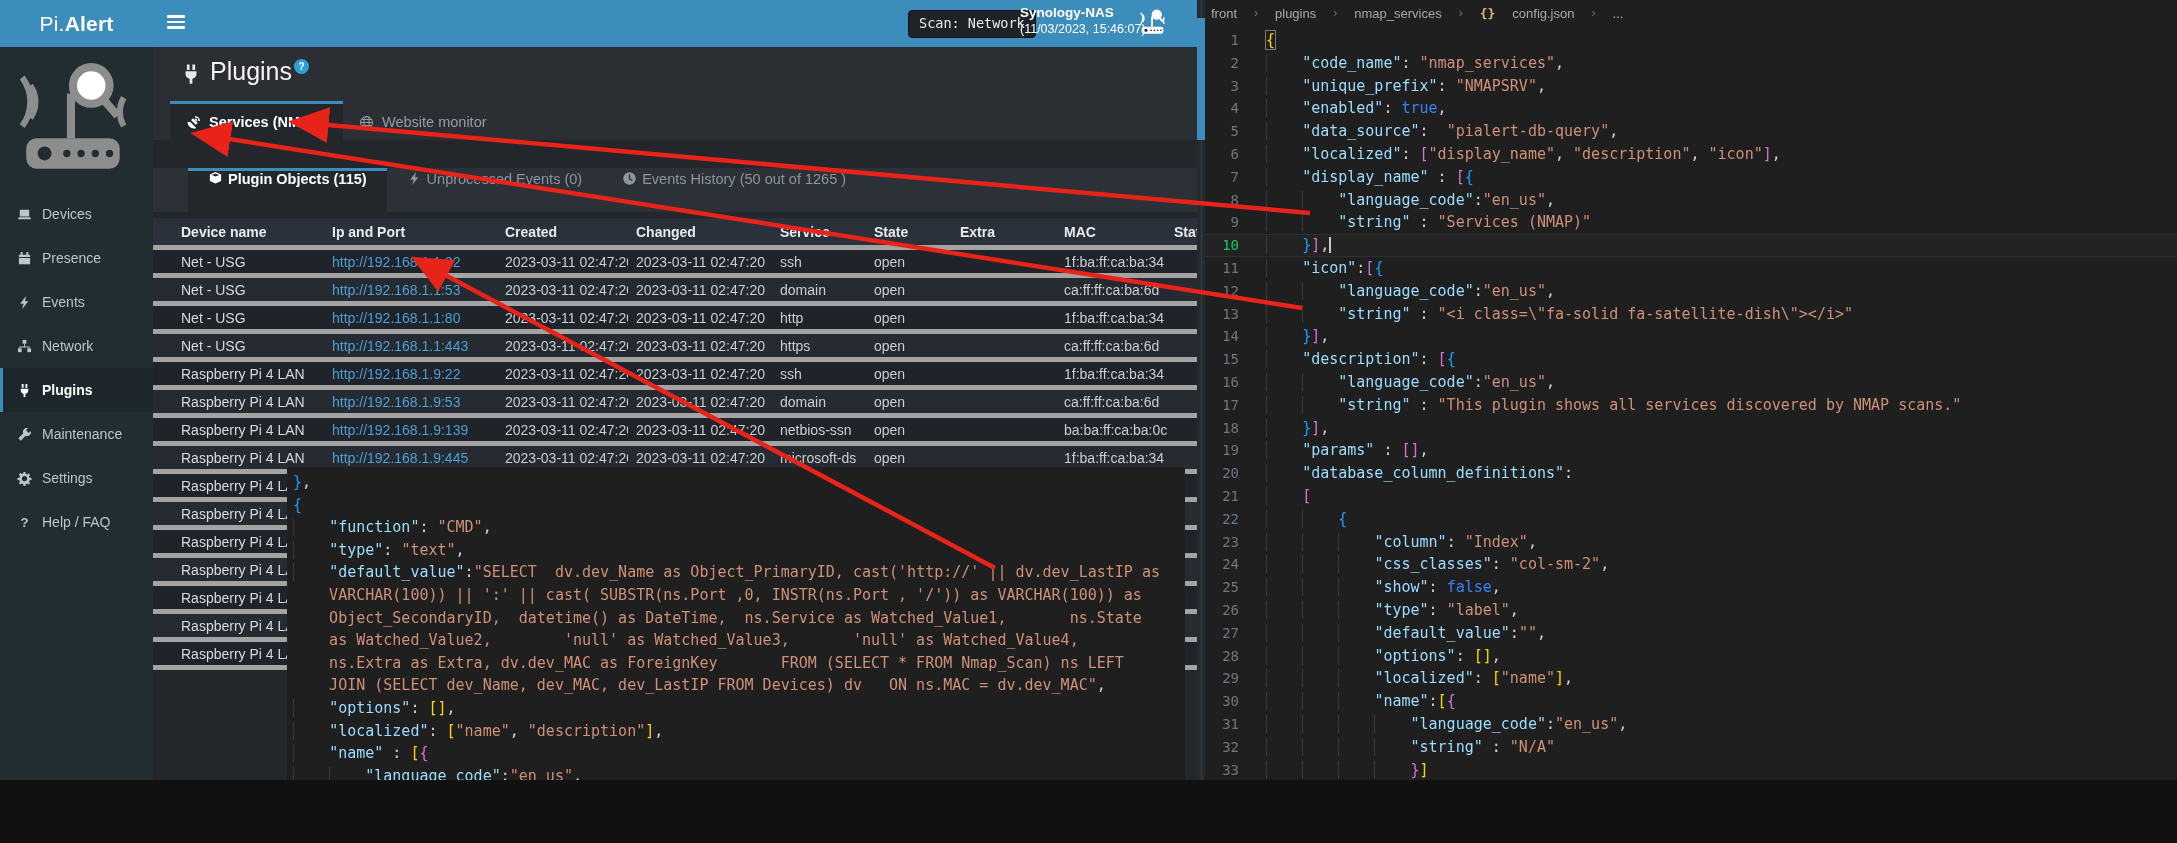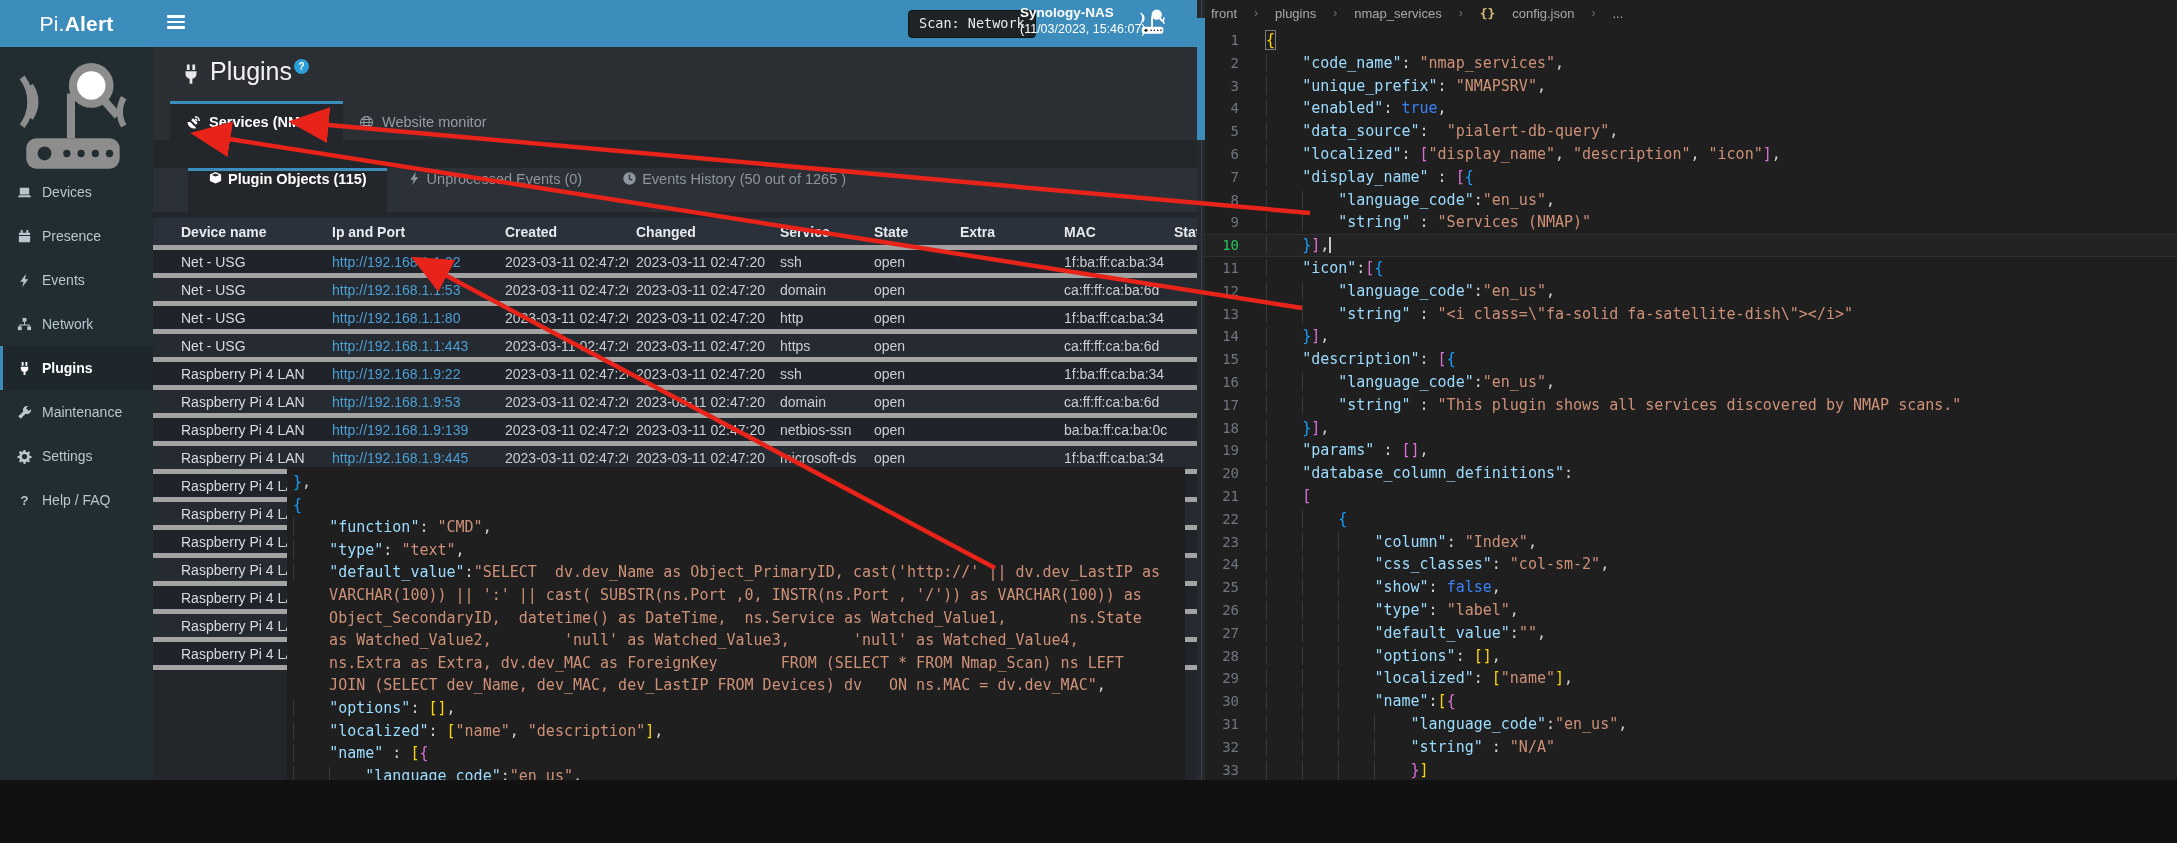--- a/index.html
+++ b/index.html
@@ -14,21 +14,21 @@
   .hamburger span{display:block;width:18px;height:2.5px;background:#fff;margin:0 0 3.2px 0;border-radius:1px;}
   .scan-badge{position:absolute;left:908px;top:10px;height:22px;padding:2px 10px;background:#1d2327;border:1px solid #10151a;
          border-radius:4px;color:#e8ecef;font-family:"DejaVu Sans Mono",monospace;font-size:13.5px;line-height:20px;}
   .nas{position:absolute;left:1020px;top:5px;color:#fff;line-height:1.25;}
   .nas .n1{font-weight:bold;font-size:13.5px;}
   .nas .n2{font-size:12.5px;}
   .nav-logo-icon{position:absolute;left:1138px;top:8px;width:30px;height:30px;color:#fff;}
   
   .sidebar{position:absolute;left:0;top:47px;width:153px;height:796px;background:#222d32;z-index:2;}
   .side-logo{position:absolute;left:10px;top:10px;width:130px;height:150px;color:#8d8d8d;}
-  .sb-items{position:absolute;left:0;top:123px;width:153px;text-align:center;}
+  .sb-items{position:absolute;left:0;top:145px;width:153px;text-align:center;}
   .sb-item{height:44px;display:flex;align-items:center;gap:9px;padding-left:13px;border-left:3px solid transparent;
          color:#b8c7ce;font-size:14px;cursor:pointer;box-sizing:border-box;}
   .sb-item.active{background:#1e282c;border-left-color:var(--accent,#3c8dbc);color:#fff;font-weight:bold;}
   .sb-ic{width:17px;height:16px;display:inline-flex;align-items:center;justify-content:center;flex:0 0 17px;}
   .sb-ic svg{width:15px;height:15px;}
   
   .content{position:absolute;left:153px;top:47px;width:1044px;height:796px;background:#2b2f34;overflow:hidden;}
   .page-head{position:absolute;left:27px;top:10px;display:flex;align-items:flex-start;color:#fff;}
   .page-head .pg-ic{width:22px;height:22px;margin:6px 8px 0 0;color:#e8e8e8;}
   .page-title{font-size:25px;font-weight:normal;color:#f2f2f2;}

